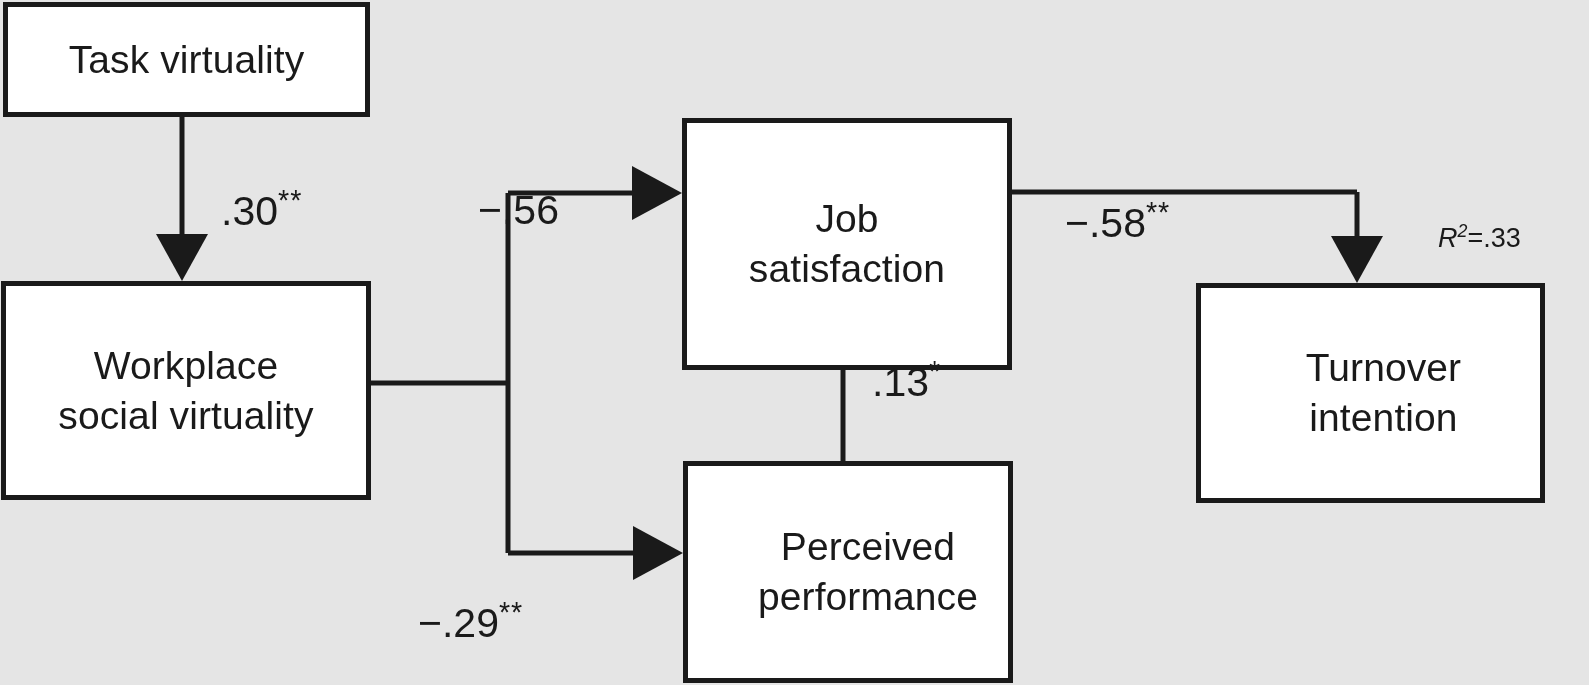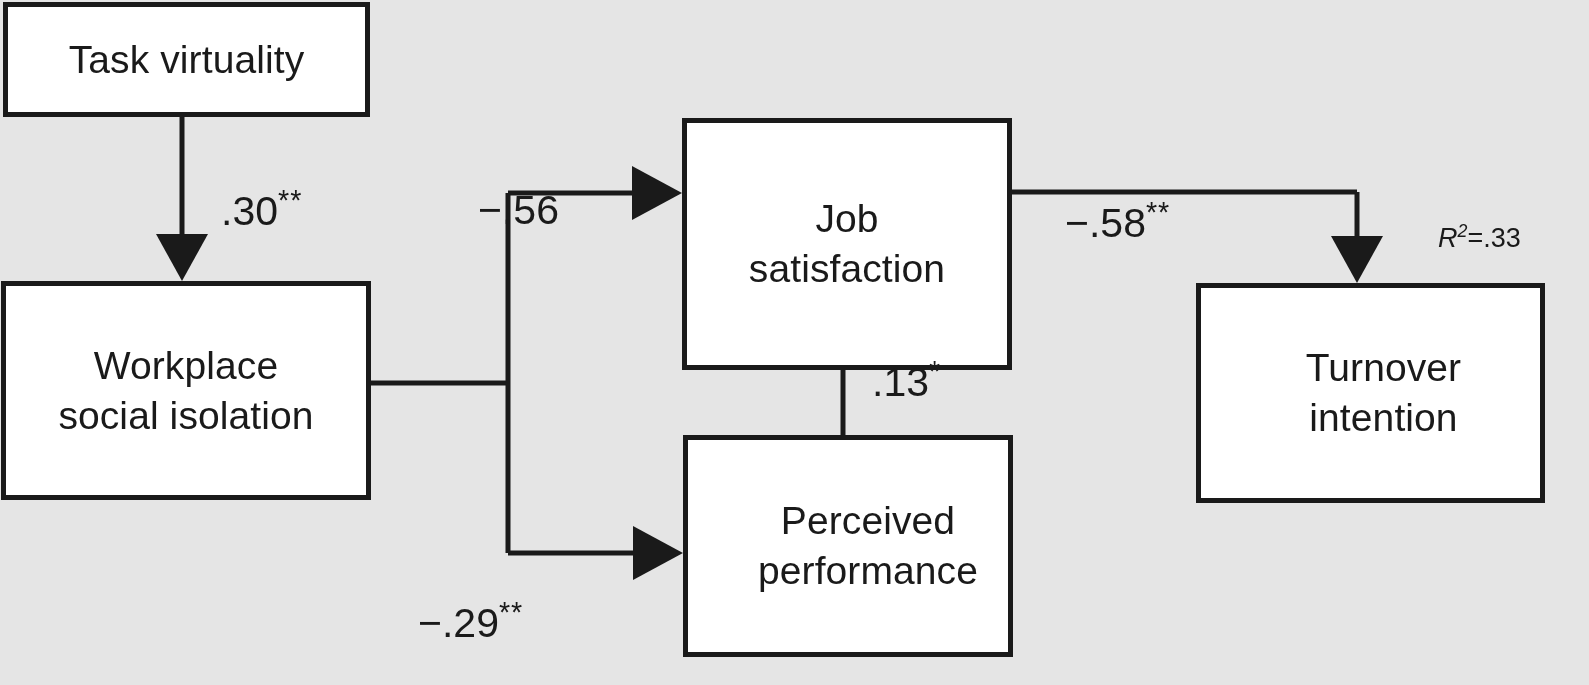--- a/index.html
+++ b/index.html
@@ -110,29 +110,29 @@
       <polygon points="1357,283 1331,236 1383,236" fill="#1a1a1a"></polygon>
     </g>
   </svg>
 
   <div class="node-box" style="left:3px; top:2px; width:367px; height:115px;">
     <span class="node-label">Task virtuality</span>
   </div>
 
   <div class="node-box" style="left:1px; top:281px; width:370px; height:219px;">
     <span class="node-label">Workplace
-social isolation</span>
+social virtuality</span>
   </div>
 
   <div class="node-box" style="left:682px; top:90px; width:330px; height:252px;margin-top:28px;">
     <span class="node-label">Job
 satisfaction</span>
   </div>
 
-  <div class="node-box" style="left:683px; top:435px; width:330px; height:222px;padding-left:40px;">
+  <div class="node-box" style="left:683px; top:461px; width:330px; height:222px;padding-left:40px;">
     <span class="node-label">Perceived
 performance</span>
   </div>
 
   <div class="node-box" style="left:1196px; top:283px; width:349px; height:220px;padding-left:26px;">
     <span class="node-label">Turnover
 intention</span>
   </div>
 
   <div class="path-label" style="left:221px; top:184px;">

